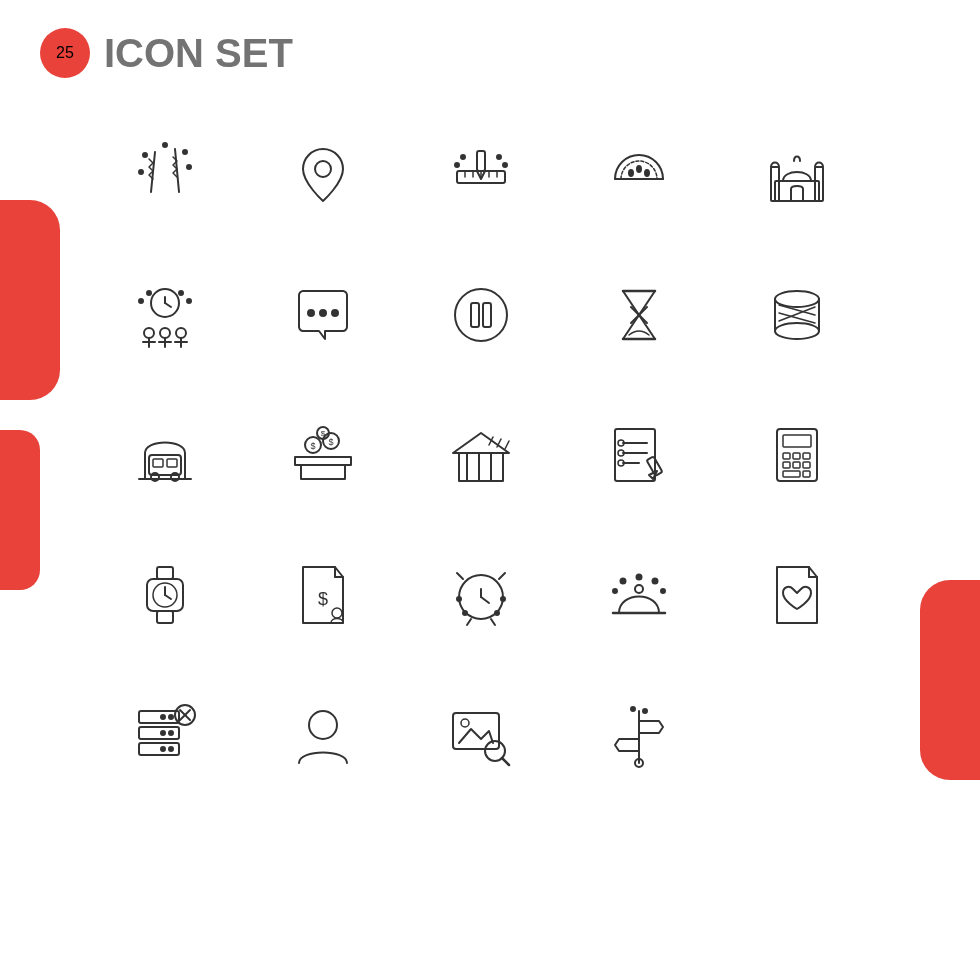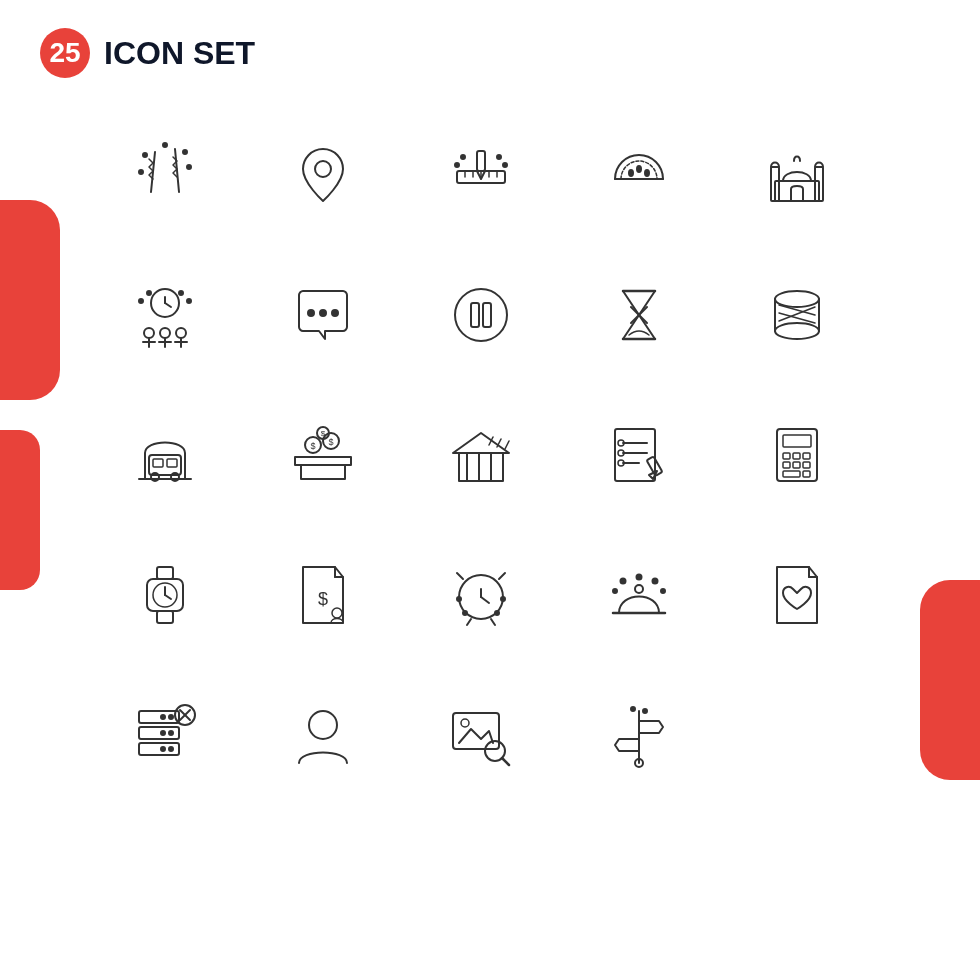--- a/index.html
+++ b/index.html
@@ -41,28 +41,28 @@
       top: 28px; left: 40px;
       display: flex;
       align-items: center;
       gap: 14px;
     }
     .badge {
       width: 50px; height: 50px;
       background: #e8423a;
       border-radius: 50%;
       display: flex; align-items: center; justify-content: center;
-      color: #ffffff;
-      font-size: 28px;
+      color: #000000;
+      font-size: 16px;
+      font-weight: normal;
+    }
+    .title {
+      font-size: 40px;
       font-weight: bold;
-    }
-    .title {
-      font-size: 32px;
-      font-weight: bold;
-      color: #0f172a;
+      color: #737373;
     }
 
     
     .icon-grid {
       position: absolute;
       top: 110px;
       left: 100px;
       right: 100px;
       display: grid;
       grid-template-columns: repeat(5, 1fr);

